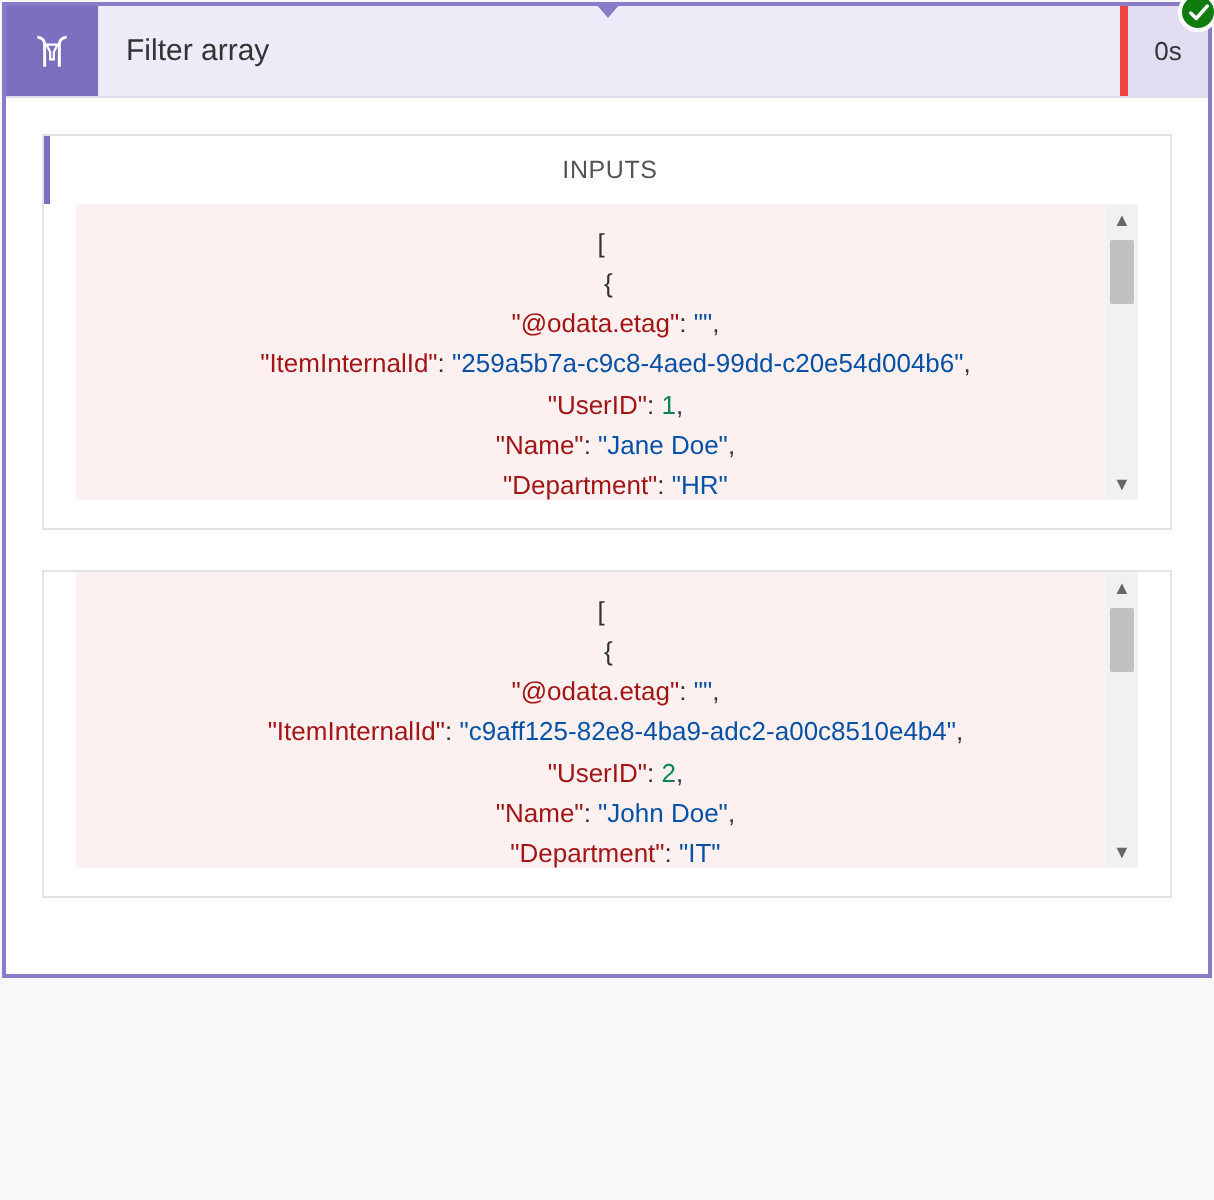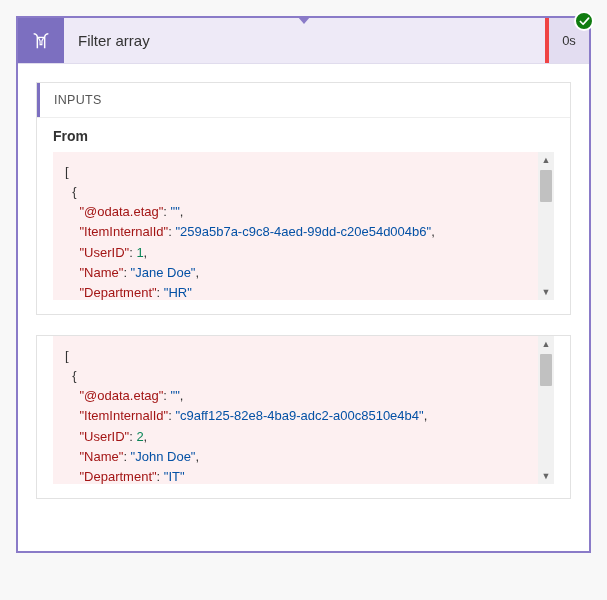--- a/index.html
+++ b/index.html
@@ -7,21 +7,21 @@
     font-family: "Segoe UI", Arial, sans-serif;
     background: #f8f8f8;
     width: 607px;
     height: 600px;
     overflow: hidden;
     position: relative;
   }
   .card {
     border: 2px solid #8a7bc8;
     background: #fff;
-    margin: 16px;
+    margin: 1px;
     position: relative;
   }
   .header {
     display: flex;
     align-items: stretch;
     border-bottom: 1px solid #e0dced;
     height: 46px;
   }
   .icon-box {
     width: 46px;
@@ -45,21 +45,22 @@
     width: 44px;
     background: #e3ddf1;
     display: flex;
     align-items: center;
     justify-content: center;
     font-size: 13px;
     color: #333;
     border-left: 4px solid #ef4444;
   }
   .body {
-    padding: 18px 18px 32px 18px;
+    padding: 18px 18px 18px 18px;
+    text-align: center;
   }
   .panel {
     border: 1px solid #e2e2e2;
     margin-bottom: 20px;
   }
   .panel-head {
     padding: 10px 14px;
     font-size: 12.5px;
     color: #555;
     letter-spacing: 0.3px;
@@ -168,21 +169,20 @@
       </svg>
     </div>
     <div class="title">Filter array</div>
     <div class="duration">0s</div>
   </div>
 
   <div class="body">
 
     <div class="panel">
       <div class="panel-head">INPUTS</div>
-      <div class="panel-sub">From</div>
       <div class="code-wrap">
         <div class="code" id="inputs-code"><div><span class="punc">[</span></div><div>  <span class="punc">{</span></div><div>    <span class="key">"@odata.etag"</span><span class="punc">: </span><span class="str">""</span><span class="punc">,</span></div><div>    <span class="key">"ItemInternalId"</span><span class="punc">: </span><span class="str">"259a5b7a-c9c8-4aed-99dd-c20e54d004b6"</span><span class="punc">,</span></div><div>    <span class="key">"UserID"</span><span class="punc">: </span><span class="num">1</span><span class="punc">,</span></div><div>    <span class="key">"Name"</span><span class="punc">: </span><span class="str">"Jane Doe"</span><span class="punc">,</span></div><div>    <span class="key">"Department"</span><span class="punc">: </span><span class="str">"HR"</span></div></div>
         <div class="scroll">
           <div class="arrow">▲</div>
           <div class="track">
             <div class="thumb"></div>
           </div>
           <div class="arrow">▼</div>
         </div>
       </div>

